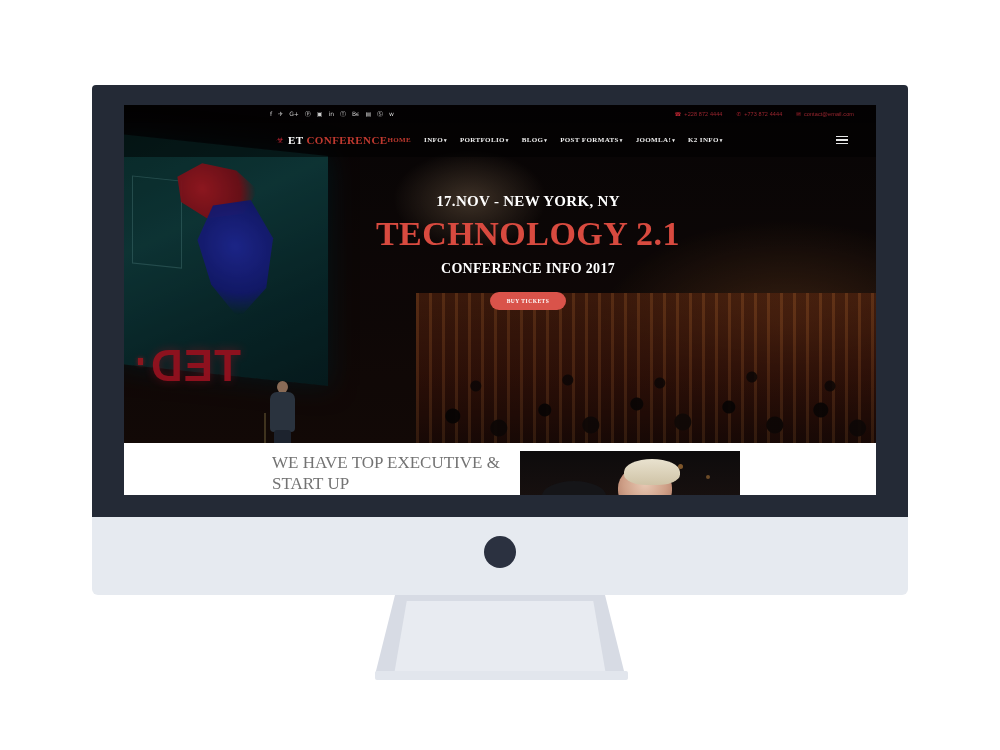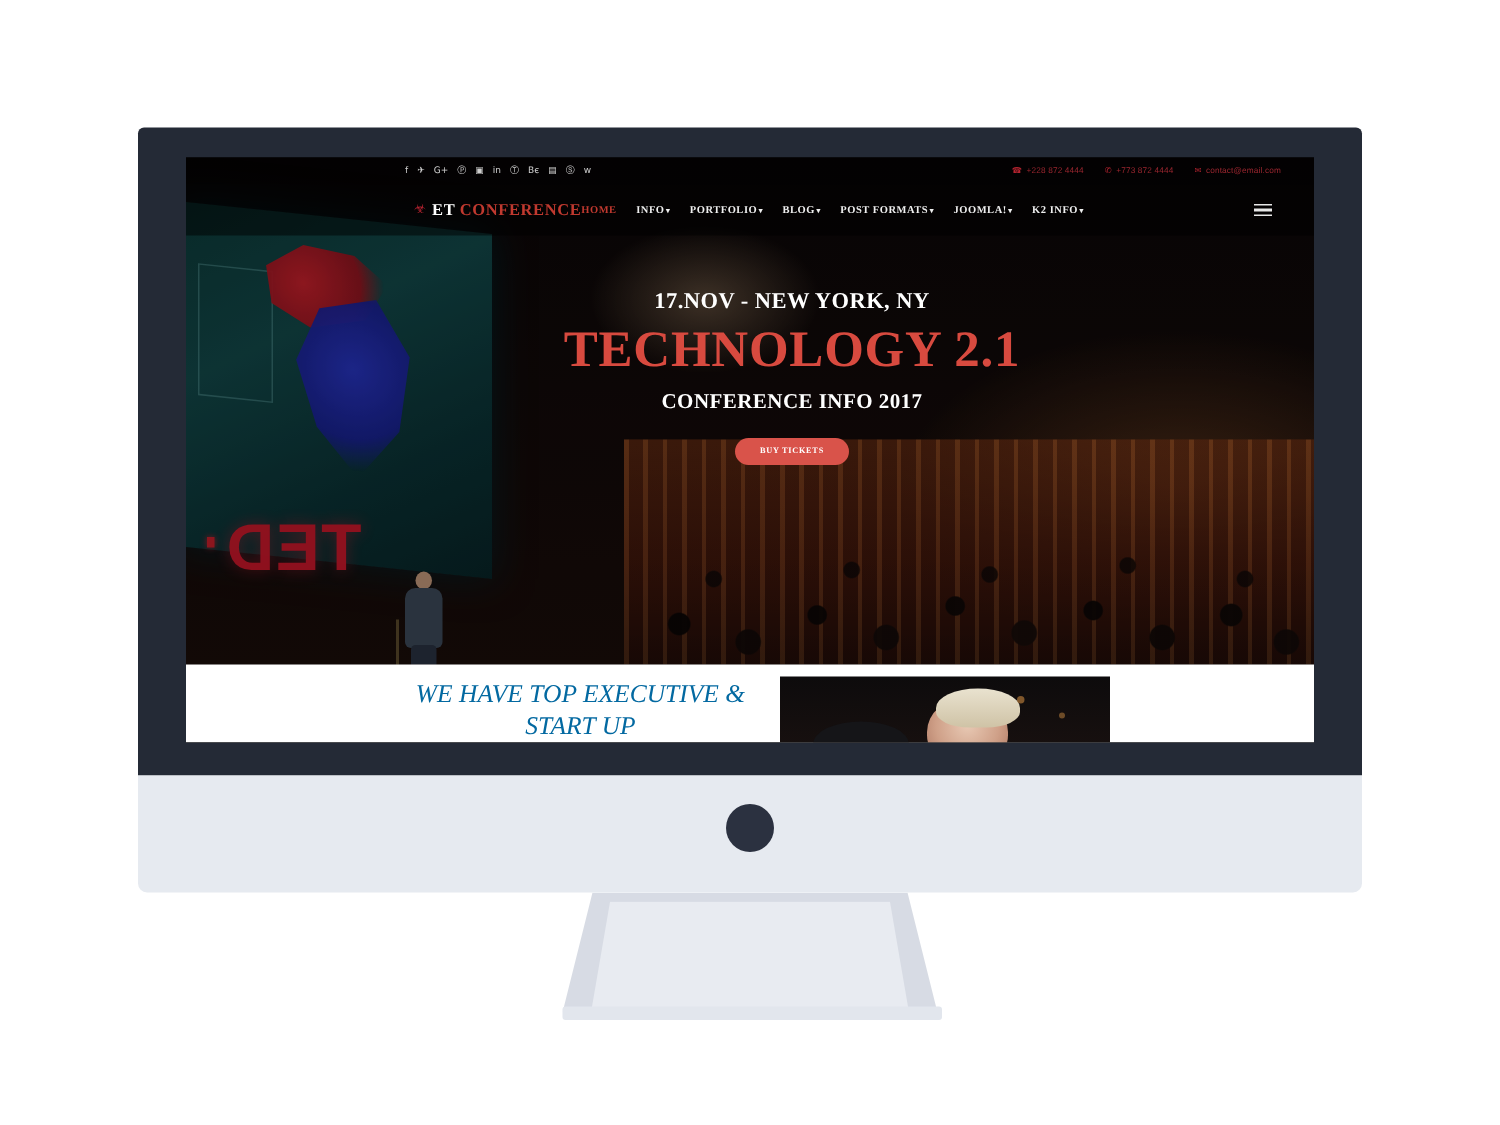--- a/index.html
+++ b/index.html
@@ -211,21 +211,21 @@
 
   
   .white-sec {
     position:absolute; left:0; bottom:0; width:100%; height:52px;
     background:#ffffff; overflow:hidden;
   }
   .ws-inner { position:relative; width:100%; height:100%; }
   .ws-heading {
     position:absolute; left:148px; top:9px; width:230px;
     font-family:"Liberation Serif", serif;
-    font-size:17px; color:#0369a1; text-align:center; line-height:1.25;font-style:italic;
+    font-size:17px; color:#737373; text-align:left; line-height:1.25;
   }
   .ws-photo {
     position:absolute; left:396px; top:8px; width:220px; height:46px;
     background: linear-gradient(180deg,#0d0b0c 0%, #17100f 100%);
     overflow:hidden;
   }
   .ws-face {
     position:absolute; left:98px; top:14px; width:54px; height:46px;
     background: radial-gradient(ellipse at 50% 40%, #e8c9b4 0%, #cfa088 55%, #a9725d 100%);
     border-radius:50% 50% 45% 45%;

